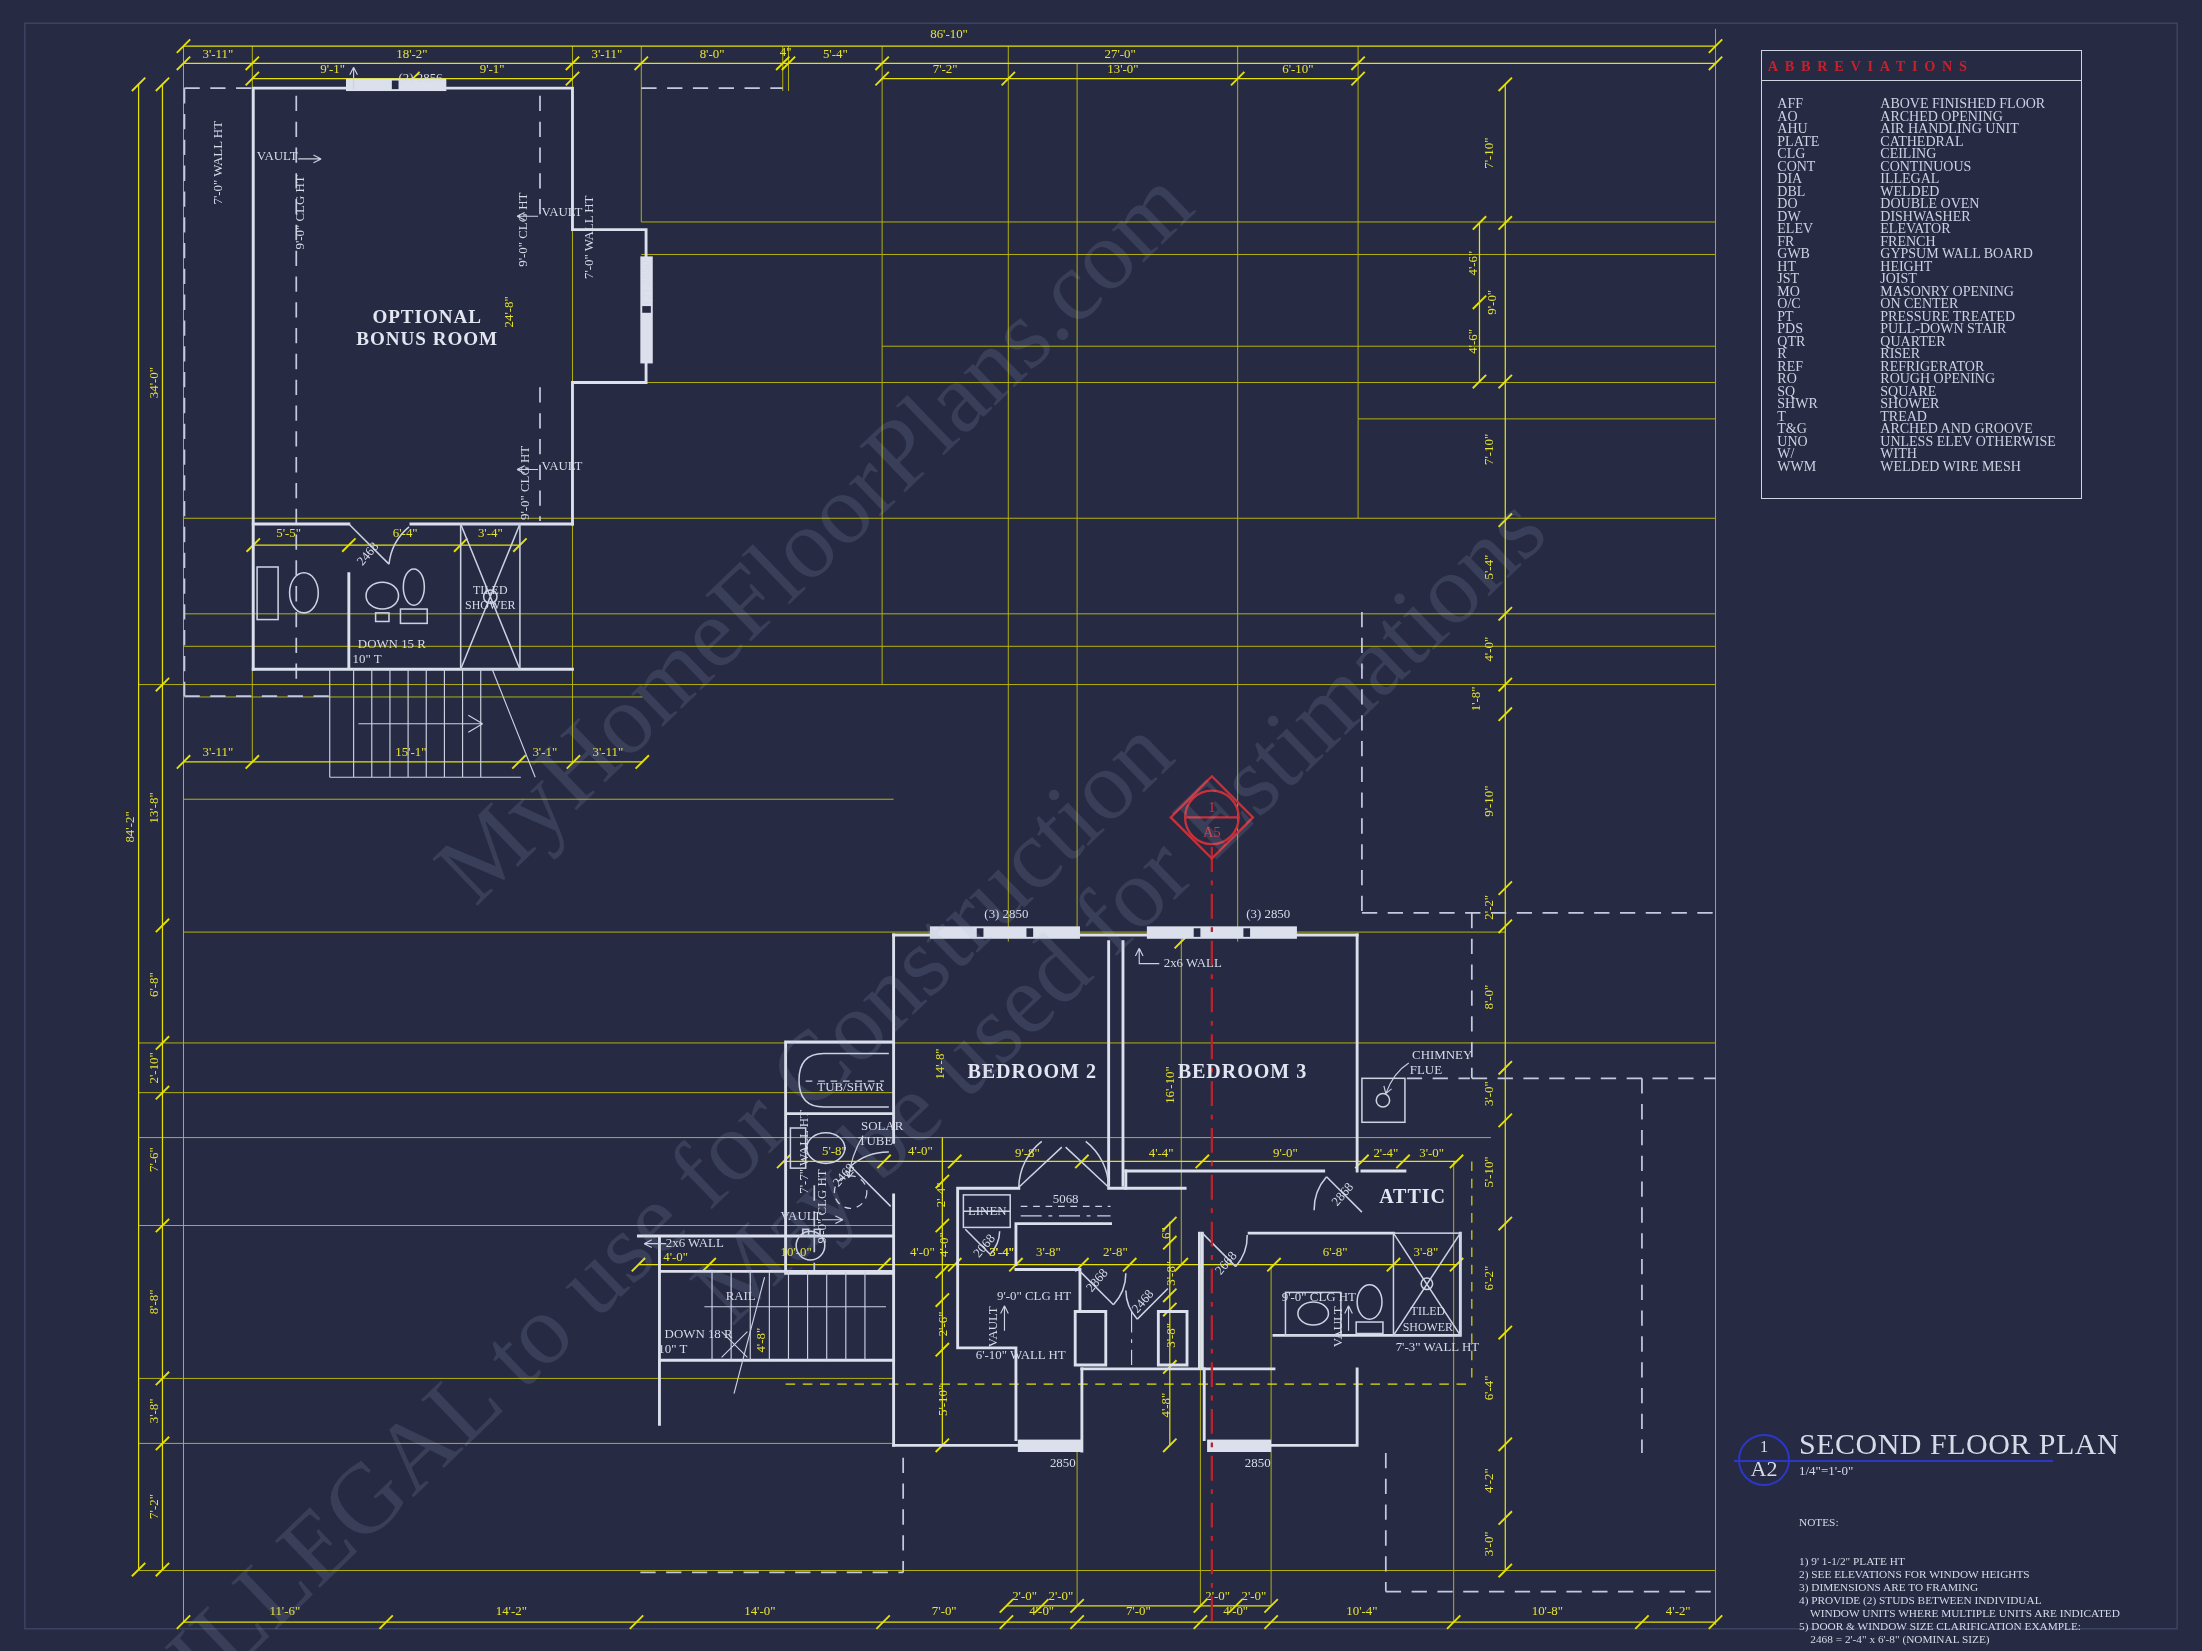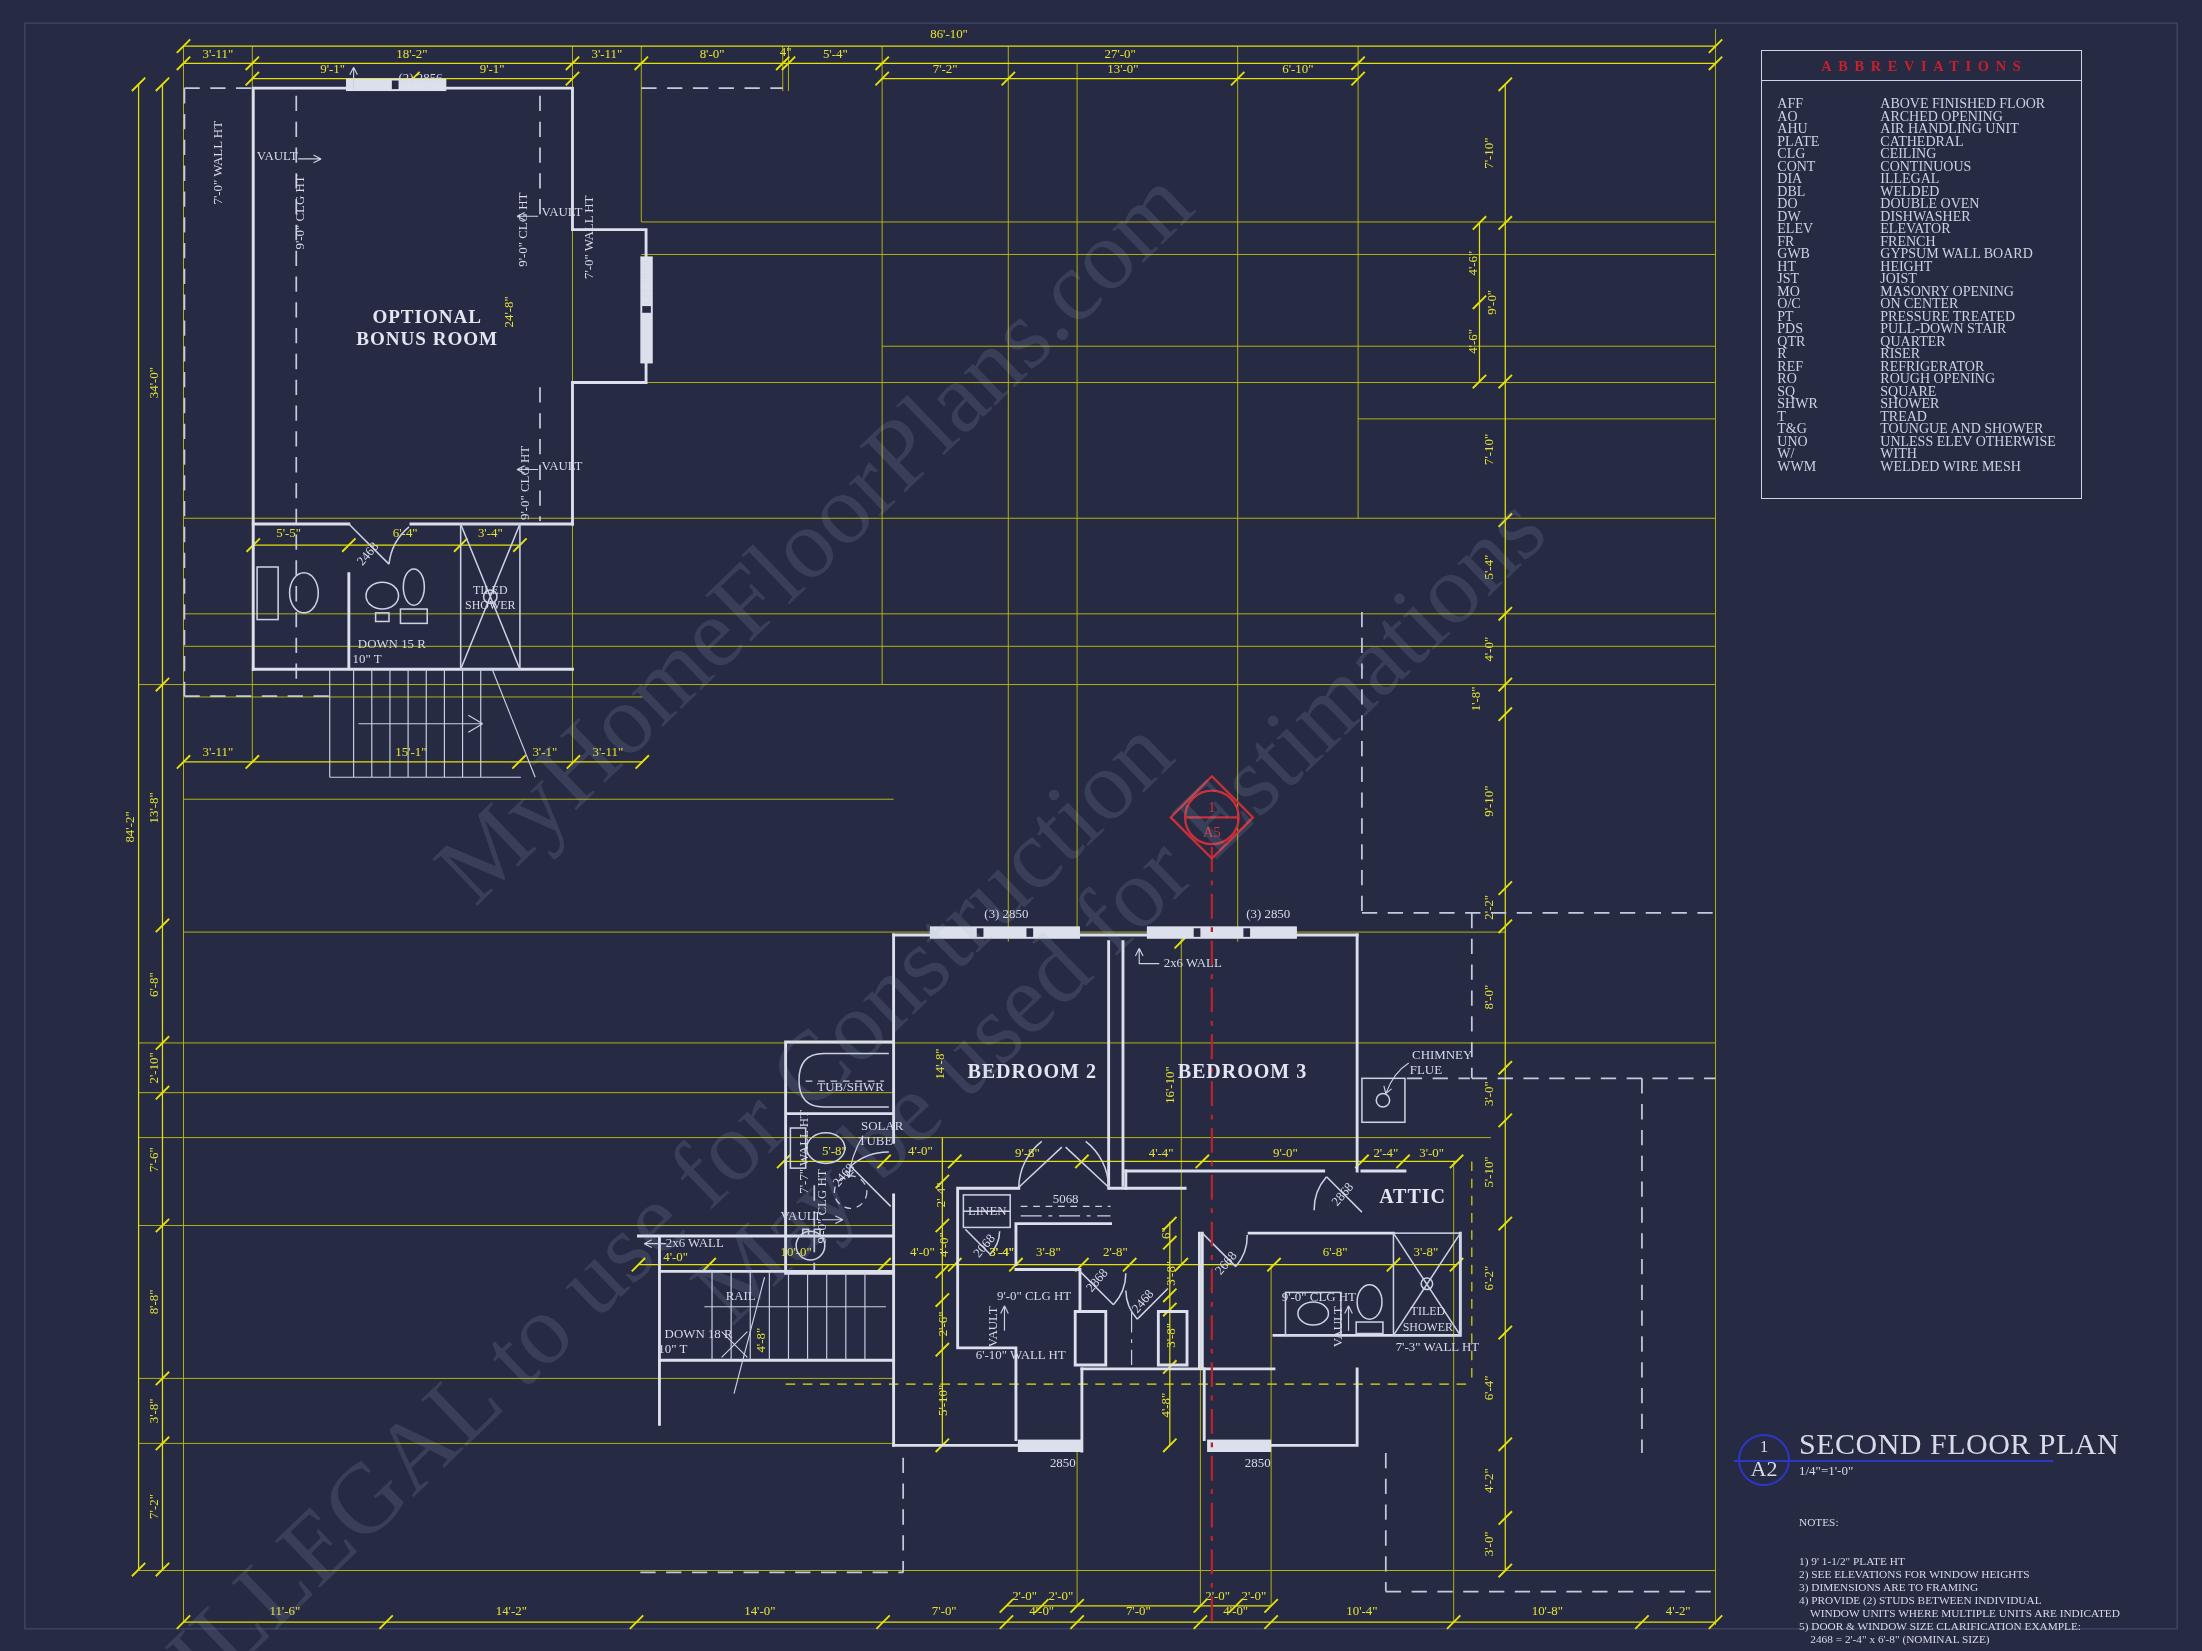--- a/index.html
+++ b/index.html
@@ -29,21 +29,21 @@
   .rm{fill:#e3e6f1;font-size:21px;font-weight:bold;letter-spacing:1px}
   .rl{fill:#e3e6f1;font-size:20px;font-weight:bold;letter-spacing:1px}
   .rd{fill:#d8323c;font-size:15px}
   
   .wm{position:absolute;white-space:nowrap;font-family:"Liberation Serif",serif;
       font-size:99px;color:rgba(176,186,214,0.15);transform:translate(-50%,-50%) rotate(-44deg);
       pointer-events:none;z-index:5}
   
   #abbrev{position:absolute;left:1761px;top:50px;width:319px;height:447px;
           border:1.4px solid #cfd4e3;color:#ccd2e2;z-index:6;background:rgba(38,42,67,.55)}
-  #abbrev .ttl{font-weight:bold;color:#c6202c;text-align:center;font-size:14.3px;
+  #abbrev .ttl{font-weight:bold;color:#c6202c;font-size:14.3px;
                letter-spacing:6.7px;padding:6.7px 0 5.7px 5.7px;border-bottom:1px solid #cfd4e3}
   #abbrev .body{padding:17px 0 0 15.3px}
   .ab-row{display:flex;font-size:14px;line-height:12.5px}
   .ab-row .a{width:103px}
   
   #tblock{position:absolute;left:1738px;top:1428px;width:449px;color:#d7dbe8;z-index:6}
   #tb-circ{position:absolute;left:0px;top:5.7px;width:48px;height:48px;border:2.4px solid #2c37c4;
            border-radius:50%;text-align:center}
   #tb-circ .n1{font-size:16.3px;line-height:21px}
   #tb-circ .n2{font-size:22px;line-height:23px}
@@ -509,21 +509,21 @@
         <div class="ab-row">
           <span class="a">SHWR</span>
           <span>SHOWER</span>
         </div>
         <div class="ab-row">
           <span class="a">T</span>
           <span>TREAD</span>
         </div>
         <div class="ab-row">
           <span class="a">T&amp;G</span>
-          <span>TOUNGUE AND SHOWER</span>
+          <span>ARCHED AND GROOVE</span>
         </div>
         <div class="ab-row">
           <span class="a">UNO</span>
           <span>UNLESS ELEV OTHERWISE</span>
         </div>
         <div class="ab-row">
           <span class="a">W/</span>
           <span>WITH</span>
         </div>
         <div class="ab-row">

